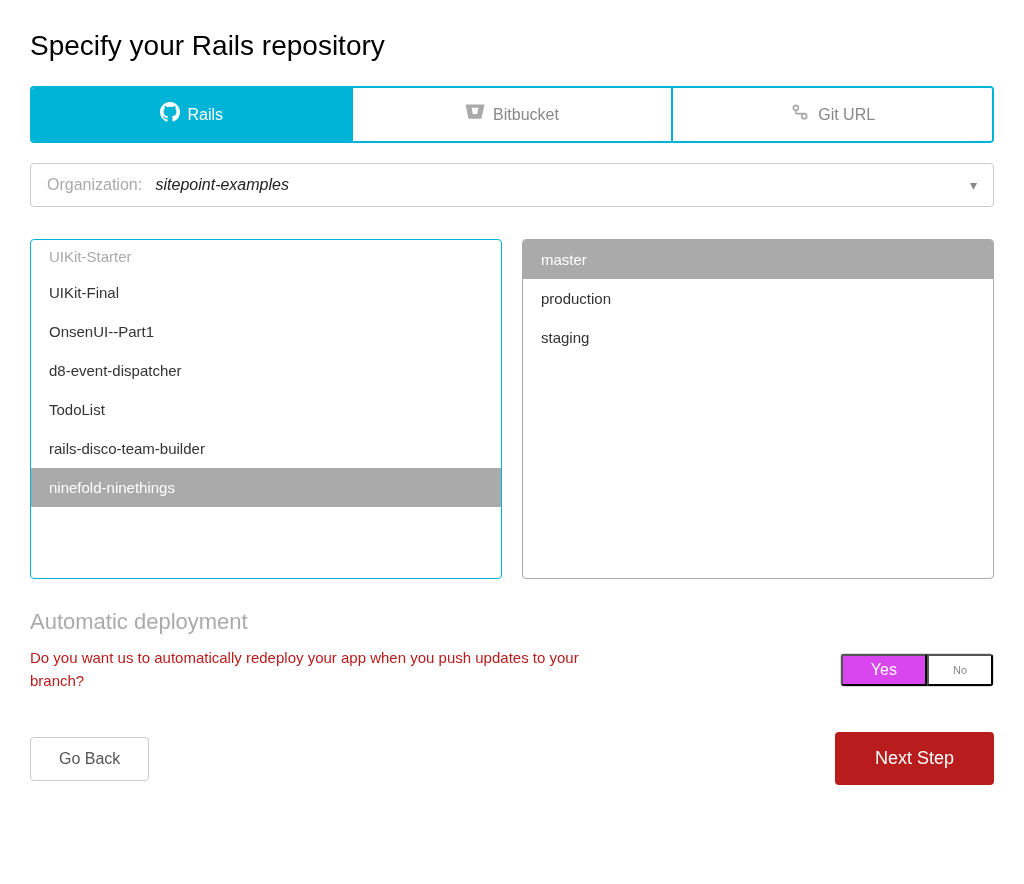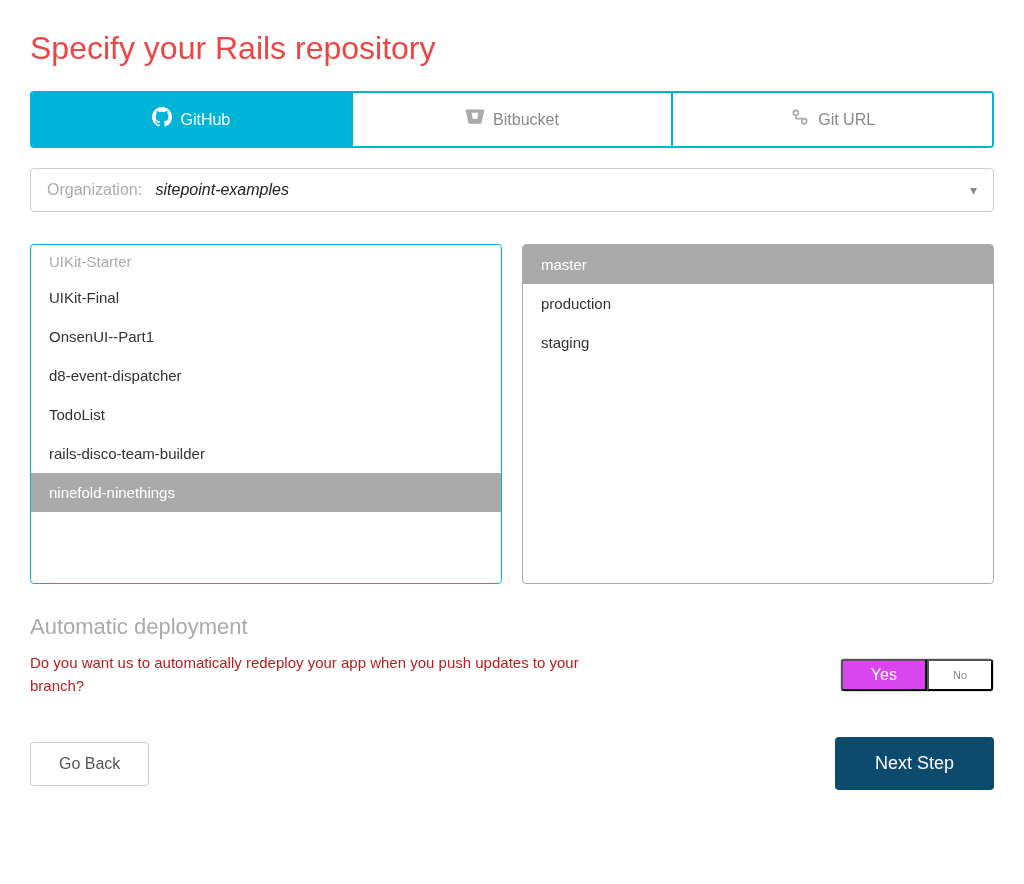--- a/index.html
+++ b/index.html
@@ -6,23 +6,23 @@
     body {
       font-family: -apple-system, BlinkMacSystemFont, 'Segoe UI', Helvetica, Arial, sans-serif;
       background: #fff;
       color: #333;
       width: 1024px;
       min-height: 884px;
       padding: 30px 30px 30px 30px;
     }
 
     .page-title {
-      font-size: 32px;
+      font-size: 28px;
       font-weight: 400;
-      color: #ef4444;
+      color: #000000;
       margin-bottom: 24px;
     }
 
     
     .tab-bar {
       display: flex;
       border: 2px solid #00b4d8;
       border-radius: 4px;
       overflow: hidden;
       margin-bottom: 20px;
@@ -170,21 +170,21 @@
       border: 1.5px solid #ccc;
       border-radius: 4px;
       background: #fff;
       color: #555;
       font-size: 16px;
       cursor: pointer;
     }
 
     .btn-next-step {
       padding: 16px 40px;
-      background: #0c4a6e;
+      background: #b91c1c;
       color: #fff;
       border: none;
       border-radius: 4px;
       font-size: 18px;
       font-weight: 500;
       cursor: pointer;
     }
   </style>
 </head>
 <body>
@@ -198,21 +198,21 @@
       <svg width="20" height="20" viewBox="0 0 16 16" fill="white" xmlns="http://www.w3.org/2000/svg">
         <path fill-rule="evenodd" d="M8 0C3.58 0 0 3.58 0 8c0 3.54 2.29 6.53 5.47 7.59.4.07.55-.17.55-.38
           0-.19-.01-.82-.01-1.49-2.01.37-2.53-.49-2.69-.94-.09-.23-.48-.94-.82-1.13-.28-.15-.68-.52
           -.01-.53.63-.01 1.08.58 1.23.82.72 1.21 1.87.87 2.33.66.07-.52.28-.87.51-1.07-1.78-.2
           -3.64-.89-3.64-3.95 0-.87.31-1.59.82-2.15-.08-.2-.36-1.02.08-2.12 0 0 .67-.21 2.2.82.64
           -.18 1.32-.27 2-.27.68 0 1.36.09 2 .27 1.53-1.04 2.2-.82 2.2-.82.44 1.1.16 1.92.08
           2.12.51.56.82 1.27.82 2.15 0 3.07-1.87 3.75-3.65 3.95.29.25.54.73.54 1.48 0 1.07-.01
           1.93-.01 2.2 0 .21.15.46.55.38A8.013 8.013 0 0016 8c0-4.42-3.58-8-8-8z"></path>
       </svg>
     </span>
-    <span>GitHub</span>
+    <span>Rails</span>
   </div>
   <div class="tab">
     <span class="tab-icon">
       <svg width="20" height="20" viewBox="0 0 32 32" fill="#aaa" xmlns="http://www.w3.org/2000/svg">
         <path d="M2.4 4C1.65 4 1 4.6 1.1 5.35l4.3 20.5c.1.6.65 1.05 1.25 1.05H25.4c.45 0 .85-.3.95-.75L30.9 5.4c.1-.75-.5-1.4-1.25-1.4L2.4 4zm17.1 15.05H12.5l-1.85-9.7h10.7l-1.85 9.7z"></path>
       </svg>
     </span>
     <span>Bitbucket</span>
   </div>
   <div class="tab">

